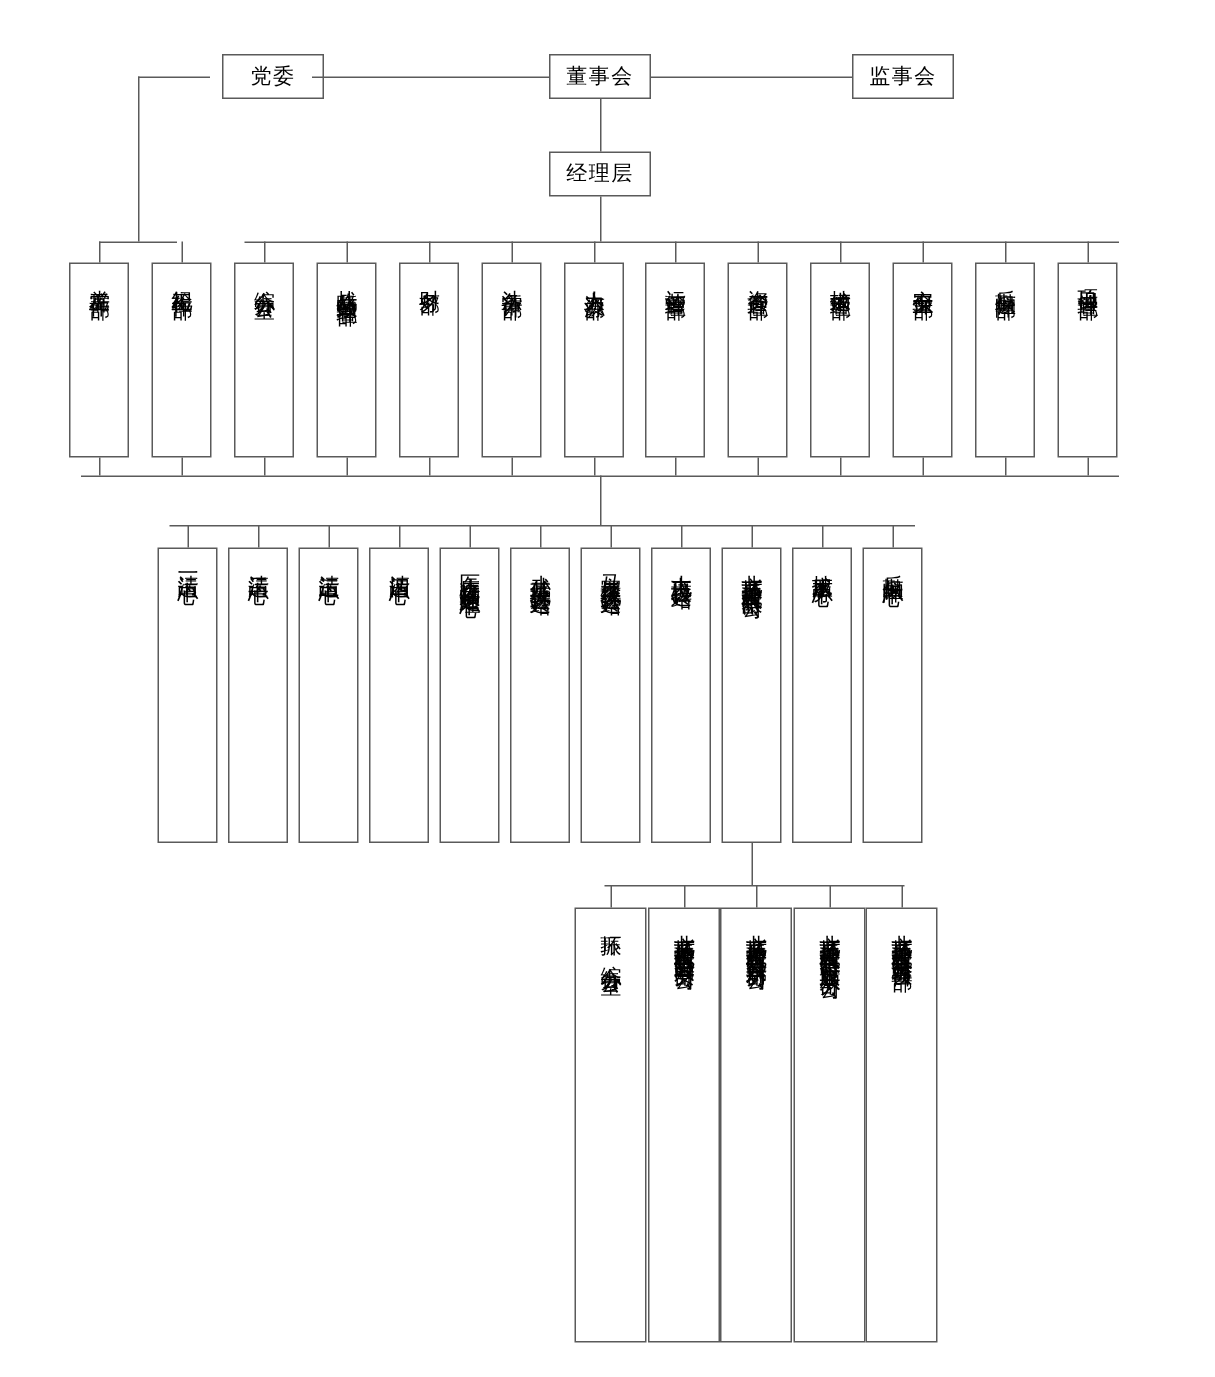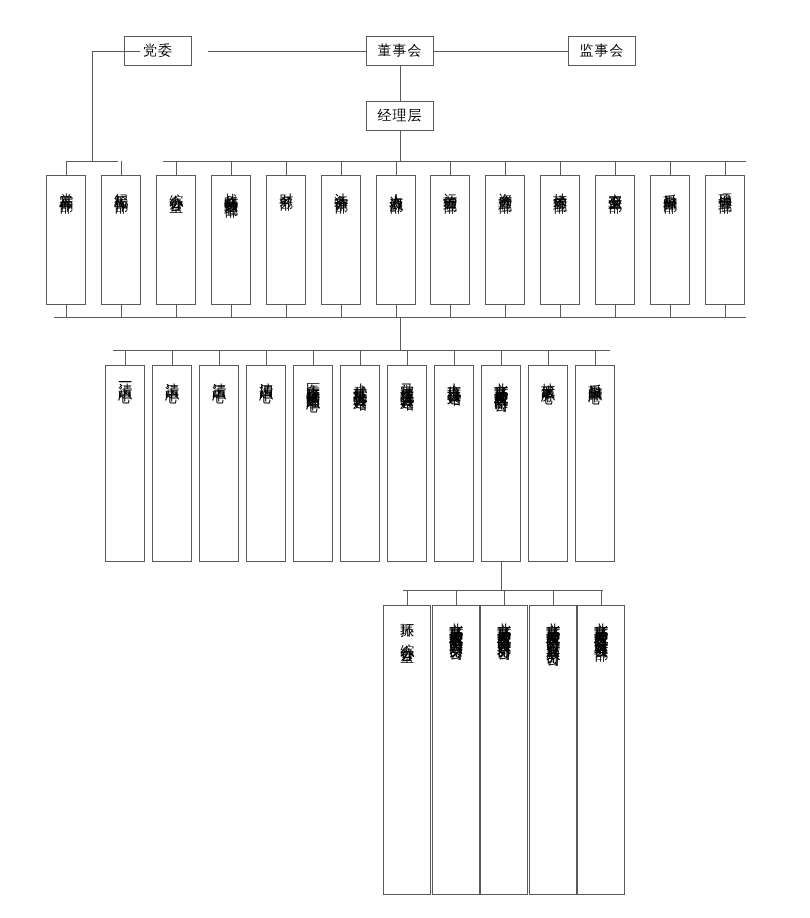--- a/index.html
+++ b/index.html
@@ -63,21 +63,21 @@
     background: #5a5a5a;
   }
   .line.h { height: 1px; }
   .line.v { width: 1px; }
 </style>
 </head>
 <body>
 
 <div id="chart">
 
-  <div class="node horiz" style="left:124px; top:36px; width:68px; height:30px;">
+  <div class="node horiz" style="left:148px; top:36px; width:68px; height:30px;">
     <span class="label">党委</span>
   </div>
 
   <div class="node horiz" style="left:366px; top:36px; width:68px; height:30px;">
     <span class="label">董事会</span>
   </div>
 
   <div class="node horiz" style="left:568px; top:36px; width:68px; height:30px;">
     <span class="label">监事会</span>
   </div>

